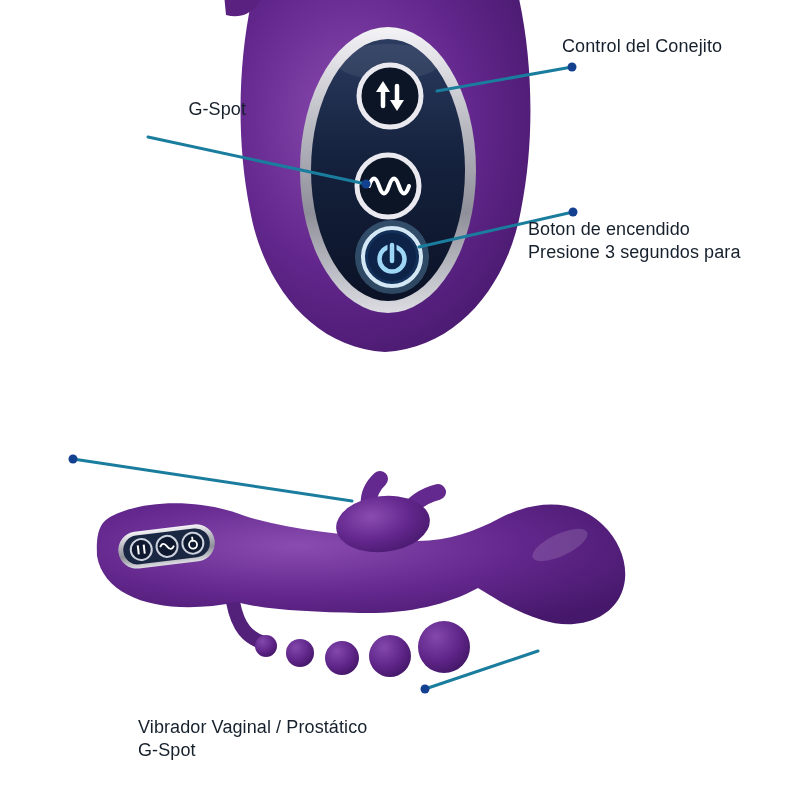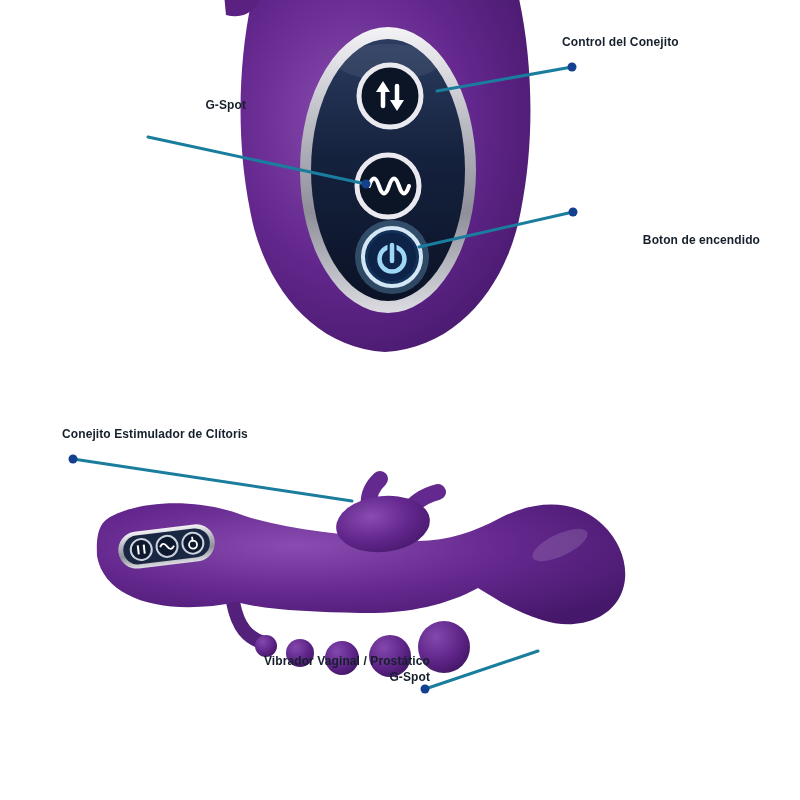--- a/index.html
+++ b/index.html
@@ -2,29 +2,29 @@
 <html><head>
 <meta charset="utf-8">
 <style>
   html,body { margin:0; padding:0; background:#fff; }
   .canvas {
     position:relative; width:800px; height:800px; background:#ffffff;
     overflow:hidden; font-family:"Liberation Sans", sans-serif;
   }
   svg.art { position:absolute; left:0; top:0; }
   .label {
-    position:absolute; font-weight:700; font-size:12px; line-height:1.3;
+    position:absolute; font-weight:400; font-size:18px; line-height:1.3;
     color:#16202c; letter-spacing:0.1px;
   }
   .label span { display:block; }
   .l-rabbit   { left:562px; top:35px; }
   .l-vibra    { left:28px;  top:98px;  width:218px; text-align:right; }
-  .l-power    { left:528px; top:233px; width:232px; text-align:right; }
+  .l-power    { left:528px; top:218px; width:232px; text-align:left; }
   .l-estim    { left:62px;  top:427px; }
-  .l-vibrador { left:138px; top:654px; width:292px; text-align:right; }
+  .l-vibrador { left:138px; top:716px; width:292px; text-align:left; }
 </style>
 </head>
 <body>
 
 <div class="canvas">
 
   <svg class="art" width="800" height="800" viewBox="0 0 800 800">
     <defs>
       <radialGradient id="purpleGrad" cx="38%" cy="35%" r="75%">
         <stop offset="0%" stop-color="#8a4cb0"></stop>
@@ -157,24 +157,22 @@
   <div class="label l-rabbit">
     <span>Control del Conejito</span>
   </div>
 
   <div class="label l-vibra">
     <span>G-Spot</span>
   </div>
 
   <div class="label l-power">
     <span>Boton de encendido</span>
+    <span>Presione 3 segundos para</span>
   </div>
 
-  <div class="label l-estim">
-    <span>Conejito Estimulador de Clítoris</span>
-  </div>
 
   <div class="label l-vibrador">
     <span>Vibrador Vaginal / Prostático</span>
     <span>G-Spot</span>
   </div>
 
 </div>
 
 </body></html>

